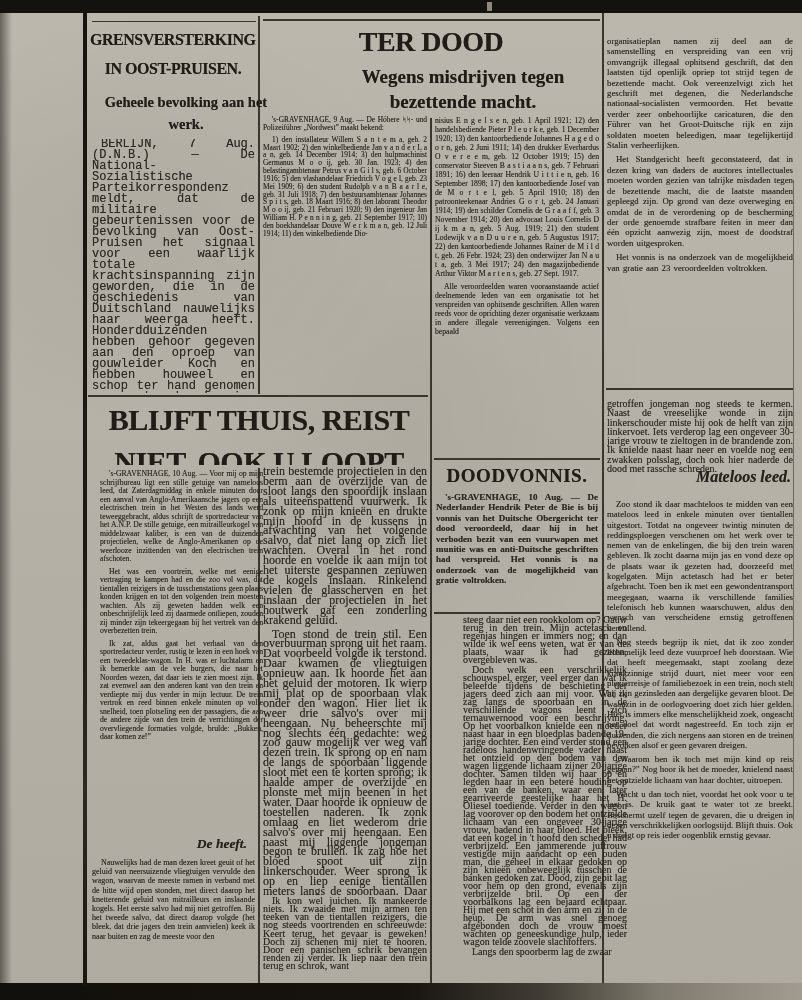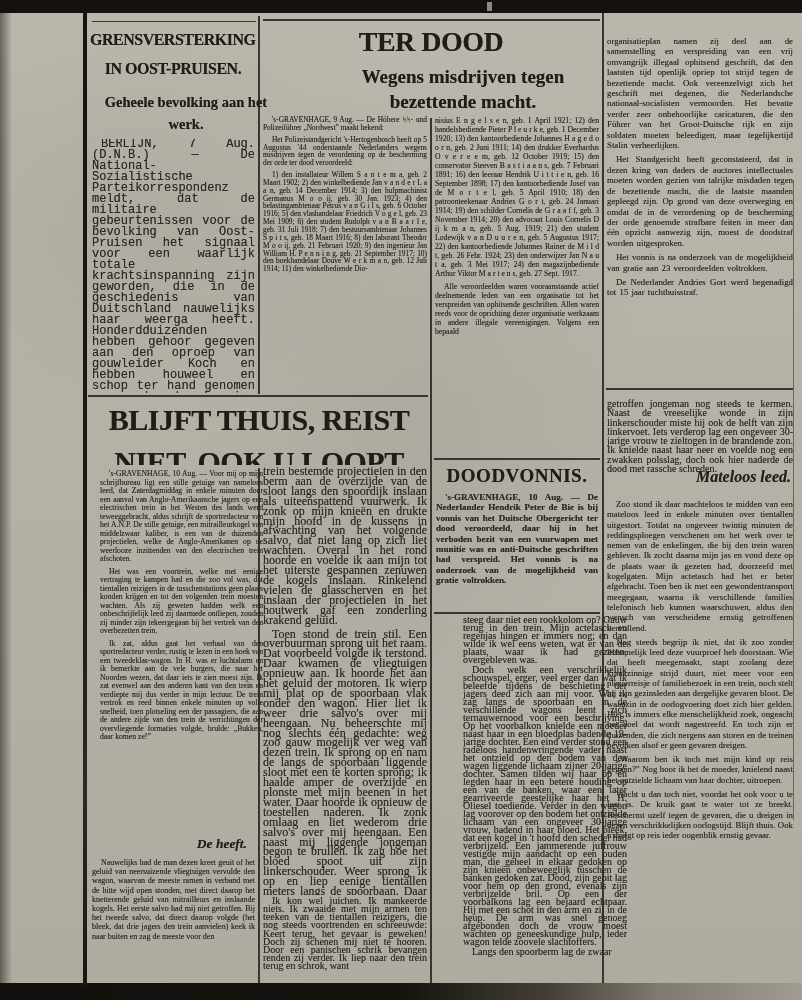--- a/index.html
+++ b/index.html
@@ -61,32 +61,30 @@
   <div class="tb headline" style="left:90px;top:25px;width:166px;height:64px;font-size:16px;line-height:29px;letter-spacing:-0.5px;">GRENSVERSTERKINGEN IN OOST-PRUISEN.</div>
   <div class="tb headline" style="left:90px;top:91px;width:166px;height:46px;font-size:14.5px;line-height:22px;margin-left:13px;">Geheele bevolking aan het werk.</div>
   <div class="tb body-ink" style="left:92px;top:139px;width:163px;height:254px;font-size:12px;line-height:11px;font-family:Liberation Mono, monospace;">
       <p>BERLIJN, 7 Aug. (D.N.B.) — De National-Sozialistische Parteikorrespondenz meldt, dat de militaire gebeurtenissen voor de bevolking van Oost-Pruisen het signaal voor een waarlijk totale krachtsinspanning zijn geworden, die in de geschiedenis van Duitschland nauwelijks haar weerga heeft. Honderdduizenden hebben gehoor gegeven aan den oproep van gouwleider Koch en hebben houweel en schop ter hand genomen voor de bescherming van de grens. Binnen drie uur bij voorbeeld vertrok de universiteit te Koningsbergen met alle professoren en studenten. Ook 30.000 jongens van de Hitlerjugend namen aan het werk deel. Zoo was het ook in alle administratieve bureaux en in de bedrijven. Sedert 16 Juli werkt de geheele bevolking van Oost-Pruisen hard en ingespannen met volledige toewijding aan de bescherming harer grenzen. Reeds binnen 24 uur was vrijwel ononderbroken een eerste linie van honderden kilometers lengte voor de grenzen opgeworpen.</p>
     </div>
 
   <div class="tb headline" style="left:262px;top:25px;width:338px;height:36px;font-size:28px;line-height:34px;letter-spacing:-0.5px;">TER DOOD VEROORDEELD.</div>
   <div class="tb headline" style="left:324px;top:64px;width:278px;height:52px;font-size:19px;line-height:25px;">Wegens misdrijven tegen bezettende macht.</div>
   <div class="tb body-ink" style="left:263px;top:116px;width:164px;height:278px;font-size:7.4px;line-height:7.85px;">
       <p>'s-GRAVENHAGE, 9 Aug. — De Höhere ᛋᛋ- und Polizeiführer „Nordwest” maakt bekend:</p>
-      <p>Het Polizeistandgericht 's-Hertogenbosch heeft op 5 Augustus '44 onderstaande Nederlanders wegens misdrijven tegen de verordening op de bescherming der orde ter dood veroordeeld:</p>
       <p>1) den installateur Willem S a n t e m a, geb. 2 Maart 1902; 2) den winkelbediende Jan v a n  d e r  L a a n, geb. 14 December 1914; 3) den hulpmachinist Germanus M o o ij, geb. 30 Jan. 1923; 4) den belastingambtenaar Petrus v a n  G i l s, geb. 6 October 1916; 5) den vlashandelaar Friedrich V o g e l, geb. 23 Mei 1909; 6) den student Rudolph v a n  B a a r l e, geb. 31 Juli 1918; 7) den bestuursambtenaar Johannes S p i t s, geb. 18 Maart 1916; 8) den laborant Theodor M o o ij, geb. 21 Februari 1920; 9) den ingenieur Jan William H. P e n n i n g, geb. 21 September 1917; 10) den boekhandelaar Douve W e r k m a n, geb. 12 Juli 1914; 11) den winkelbediende Dio-</p>
     </div>
   <div class="tb body-ink cont" style="left:435px;top:116px;width:164px;height:338px;font-size:7.7px;line-height:9px;">
       <p>nisius E n g e l s e n, geb. 1 April 1921; 12) den handelsbediende Pieter P l e u r k e, geb. 1 December 1920; 13) den kantoorbediende Johannes H a g e d o o r n, geb. 2 Juni 1911; 14) den drukker Everhardus O v e r e e m, geb. 12 October 1919; 15) den conservator Steeven B a s t i a a n s, geb. 7 Februari 1891; 16) den leeraar Hendrik U i t t i e n, geb. 16 September 1898; 17) den kantoorbediende Josef van de M o r t e l, geb. 5 April 1910; 18) den patroonteekenaar Andries G o r t, geb. 24 Januari 1914; 19) den schilder Cornelis de G r a a f f, geb. 3 November 1914; 20) den advocaat Louis Cornelis D ij k m a n, geb. 5 Aug. 1919; 21) den student Lodewijk v a n  D u u r e n, geb. 5 Augustus 1917; 22) den kantoorbediende Johannes Rainer de M i l d t, geb. 26 Febr. 1924; 23) den onderwijzer Jan N a u t a, geb. 3 Mei 1917; 24) den magazijnbediende Arthur Viktor M a r t e n s, geb. 27 Sept. 1917.</p>
       <p>Alle veroordeelden waren vooraanstaande actief deelnemende leden van een organisatie tot het verspreiden van ophitsende geschriften. Allen waren reeds voor de oprichting dezer organisatie werkzaam in andere illegale vereenigingen. Volgens een bepaald</p>
     </div>
   <div class="tb body-ink cont" style="left:607px;top:36px;width:186px;height:342px;font-size:8.8px;line-height:10.4px;word-spacing:1px;">
       <p>organisatieplan namen zij deel aan de samenstelling en verspreiding van een vrij omvangrijk illegaal ophitsend geschrift, dat den laatsten tijd openlijk opriep tot strijd tegen de bezettende macht. Ook vereenzelvigt zich het geschrift met degenen, die Nederlandsche nationaal-socialisten vermoorden. Het bevatte verder zeer onbehoorlijke caricaturen, die den Führer van het Groot-Duitsche rijk en zijn soldaten moeten beleedigen, maar tegelijkertijd Stalin verheerlijken.</p>
       <p>Het Standgericht heeft geconstateerd, dat in dezen kring van daders de auctores intellectuales moeten worden gezien van talrijke misdaden tegen de bezettende macht, die de laatste maanden gepleegd zijn. Op grond van deze overweging en omdat de in de verordening op de bescherming der orde genoemde strafbare feiten in meer dan één opzicht aanwezig zijn, moest de doodstraf worden uitgesproken.</p>
       <p>Het vonnis is na onderzoek van de mogelijkheid van gratie aan 23 veroordeelden voltrokken.</p>
-      <p>De Nederlander Andries Gort werd begenadigd tot 15 jaar tuchthuisstraf.</p>
     </div>
 
   <div class="tb headline" style="left:435px;top:464px;width:164px;height:26px;font-size:19px;line-height:24px;letter-spacing:0.5px;">DOODVONNIS.</div>
   <div class="tb body-ink bold-block" style="left:436px;top:492px;width:162px;height:118px;font-size:9px;line-height:10.4px;">
       <p>'s-GRAVENHAGE, 10 Aug. — De Nederlander Hendrik Peter de Bie is bij vonnis van het Duitsche Obergericht ter dood veroordeeld, daar hij in het verboden bezit van een vuurwapen met munitie was en anti-Duitsche geschriften had verspreid. Het vonnis is na onderzoek van de mogelijkheid van gratie voltrokken.</p>
     </div>
 
   <div class="tb headline" style="left:89px;top:399px;width:340px;height:66px;font-size:30px;line-height:42px;letter-spacing:-0.5px;text-align:center;">BLIJFT THUIS, REIST NIET, OOK U LOOPT GEVAAR.</div>
   <div class="tb body-ink" style="left:100px;top:470px;width:163px;height:364px;font-size:7.7px;line-height:8.5px;">
       <p>'s-GRAVENHAGE, 10 Aug. — Voor mij op mijn schrijfbureau ligt een stille getuige van nameloos leed, dat Zaterdagmiddag in enkele minuten door een aanval van Anglo-Amerikaansche jagers op een electrischen trein in het Westen des lands werd teweeggebracht, aldus schrijft de sportredacteur van het A.N.P. De stille getuige, een mitrailleurkogel van middelzwaar kaliber, is een van de duizenden projectielen, welke de Anglo-Amerikanen op de weerlooze inzittenden van den electrischen trein afschoten.</p>

